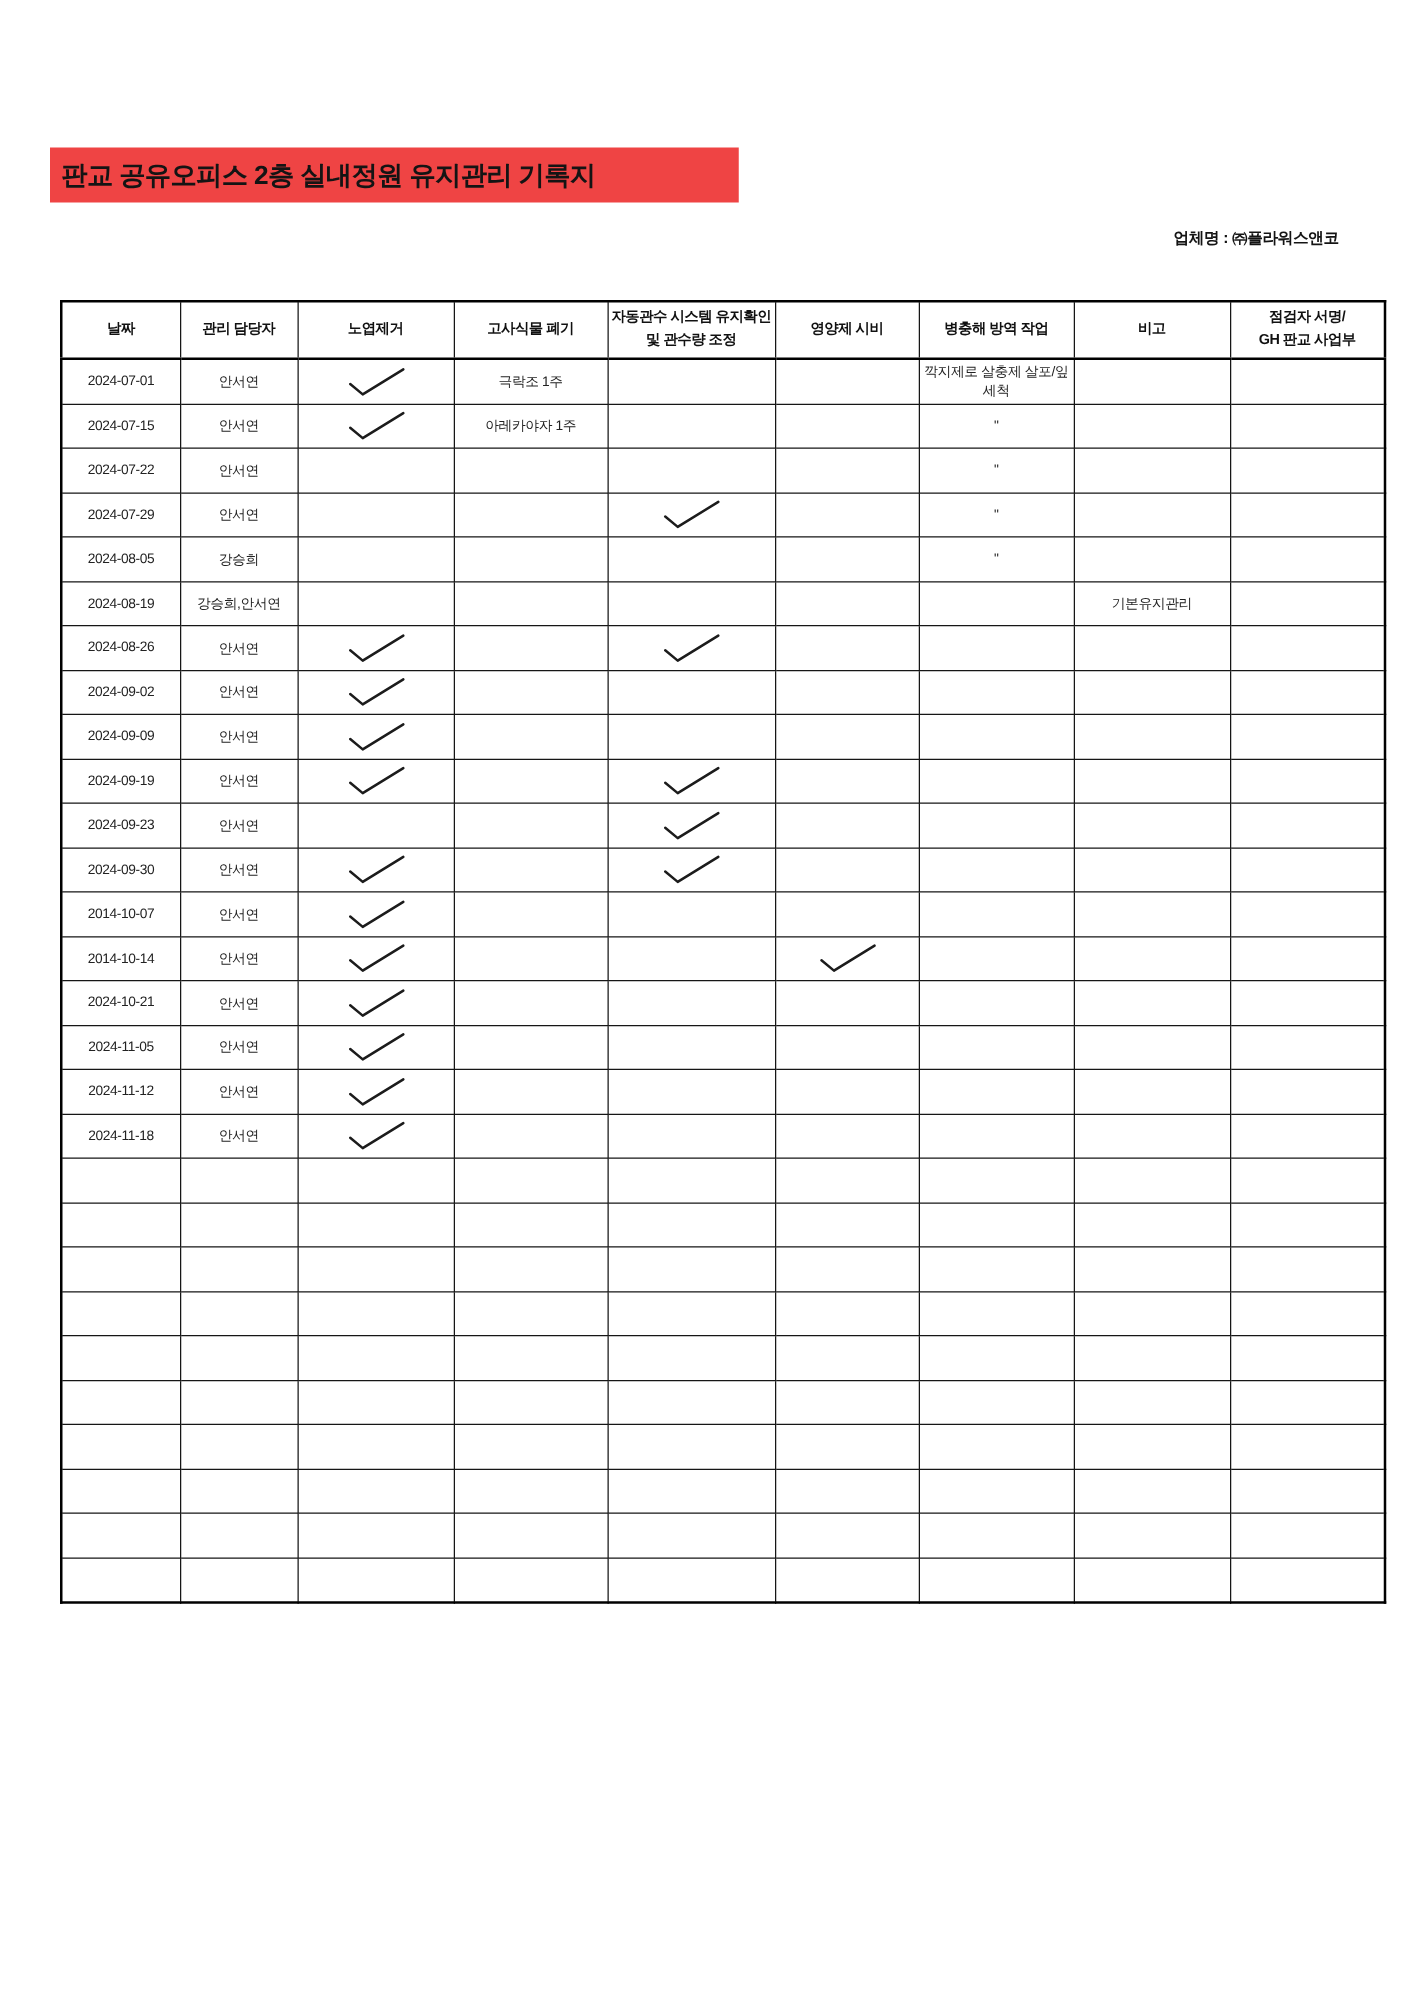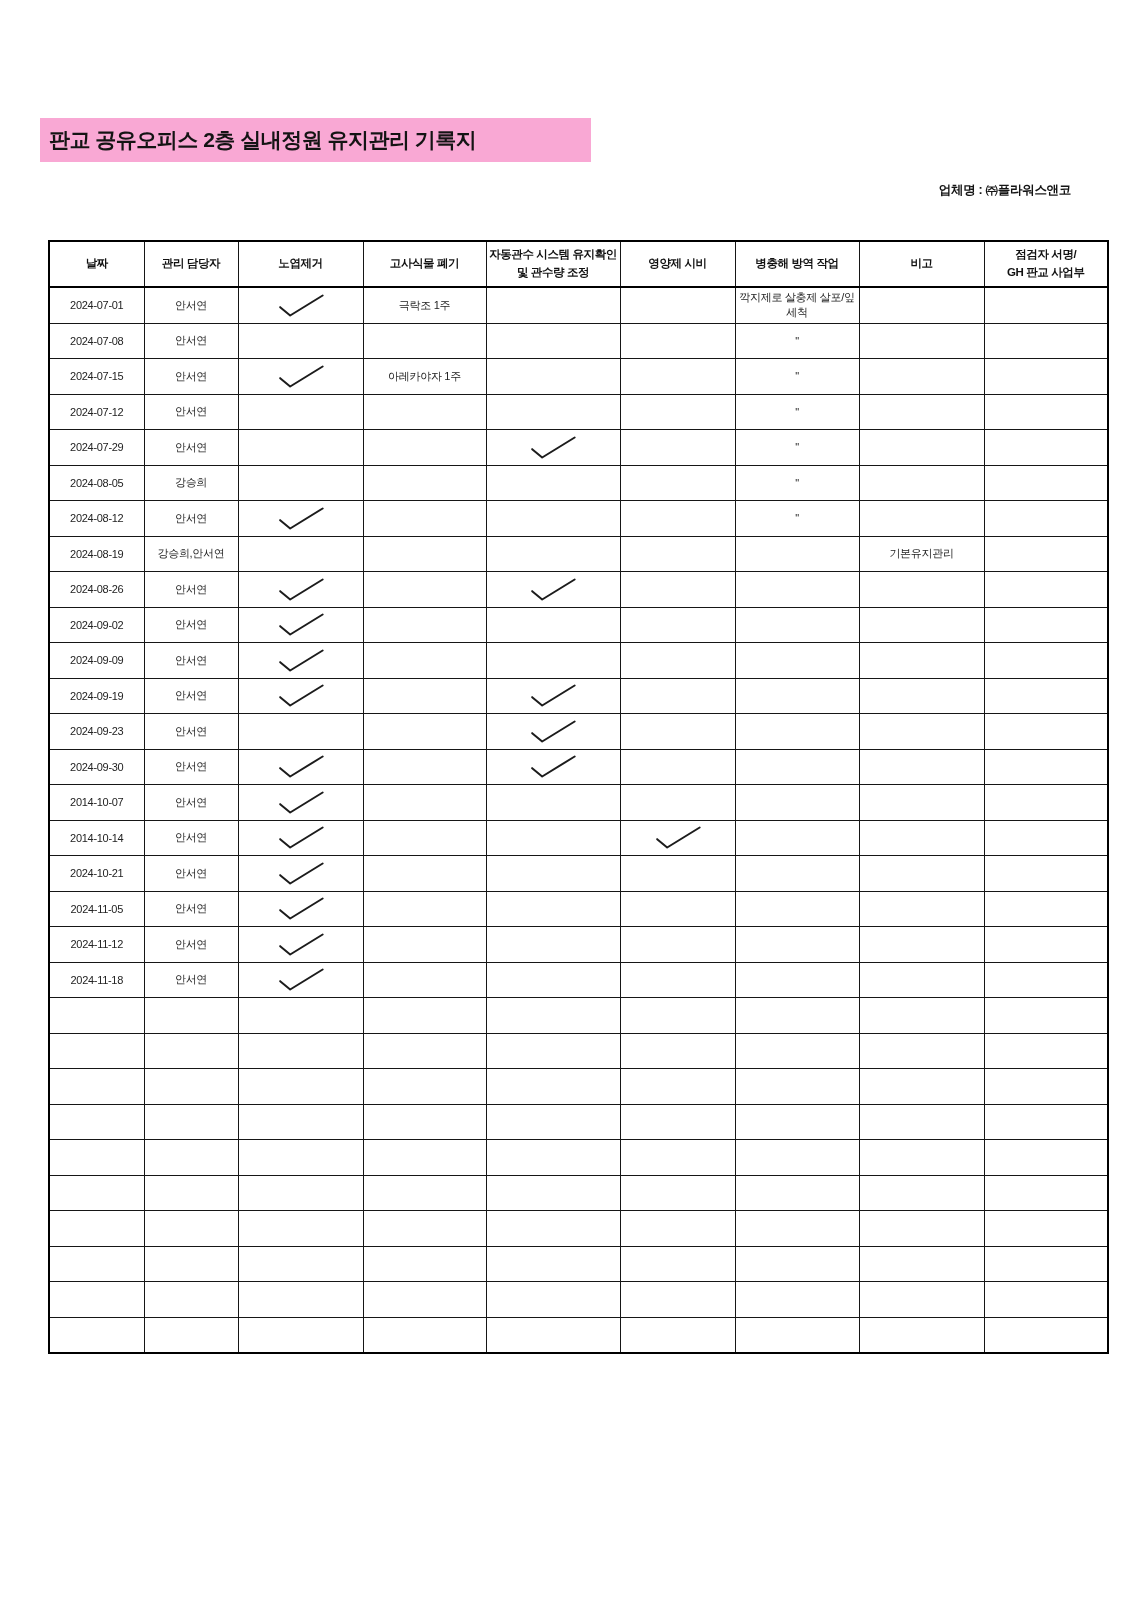--- a/index.html
+++ b/index.html
@@ -14,21 +14,21 @@
     font-family: "Liberation Sans", sans-serif;
     color: #111;
     overflow: hidden;
   }
   .title-bar {
     position: absolute;
     left: 40px;
     top: 118px;
     width: 551px;
     height: 44px;
-    background: #f9a8d4;
+    background: #ef4444;
     display: flex;
     align-items: center;
   }
   .page-title {
     font-size: 21px;
     font-weight: 700;
     letter-spacing: -0.5px;
     padding-left: 9px;
     color: #141414;
     white-space: nowrap;
@@ -142,45 +142,34 @@
             <polyline points="5,17 17,27 56,3"></polyline>
           </svg></td>
         <td>극락조 1주</td>
         <td></td>
         <td></td>
         <td class="small">깍지제로 살충제 살포/잎세척</td>
         <td></td>
         <td></td>
       </tr>
       <tr class="data-row">
-        <td class="small">2024-07-08</td>
-        <td>안서연</td>
-        <td></td>
-        <td></td>
+        <td class="small">2024-07-15</td>
+        <td>안서연</td>
+        <td><svg viewBox="0 0 60 30" width="50" height="25" class="check-icon">
+            <polyline points="5,17 17,27 56,3"></polyline>
+          </svg></td>
+        <td class="small">아레카야자 1주</td>
         <td></td>
         <td></td>
         <td class="ditto">"</td>
         <td></td>
         <td></td>
       </tr>
       <tr class="data-row">
-        <td class="small">2024-07-15</td>
-        <td>안서연</td>
-        <td><svg viewBox="0 0 60 30" width="50" height="25" class="check-icon">
-            <polyline points="5,17 17,27 56,3"></polyline>
-          </svg></td>
-        <td class="small">아레카야자 1주</td>
-        <td></td>
-        <td></td>
-        <td class="ditto">"</td>
-        <td></td>
-        <td></td>
-      </tr>
-      <tr class="data-row">
-        <td class="small">2024-07-12</td>
+        <td class="small">2024-07-22</td>
         <td>안서연</td>
         <td></td>
         <td></td>
         <td></td>
         <td></td>
         <td class="ditto">"</td>
         <td></td>
         <td></td>
       </tr>
       <tr class="data-row">
@@ -193,33 +182,20 @@
           </svg></td>
         <td></td>
         <td class="ditto">"</td>
         <td></td>
         <td></td>
       </tr>
       <tr class="data-row">
         <td class="small">2024-08-05</td>
         <td>강승희</td>
         <td></td>
-        <td></td>
-        <td></td>
-        <td></td>
-        <td class="ditto">"</td>
-        <td></td>
-        <td></td>
-      </tr>
-      <tr class="data-row">
-        <td class="small">2024-08-12</td>
-        <td>안서연</td>
-        <td><svg viewBox="0 0 60 30" width="50" height="25" class="check-icon">
-            <polyline points="5,17 17,27 56,3"></polyline>
-          </svg></td>
         <td></td>
         <td></td>
         <td></td>
         <td class="ditto">"</td>
         <td></td>
         <td></td>
       </tr>
       <tr class="data-row">
         <td class="small">2024-08-19</td>
         <td>강승희,안서연</td>

